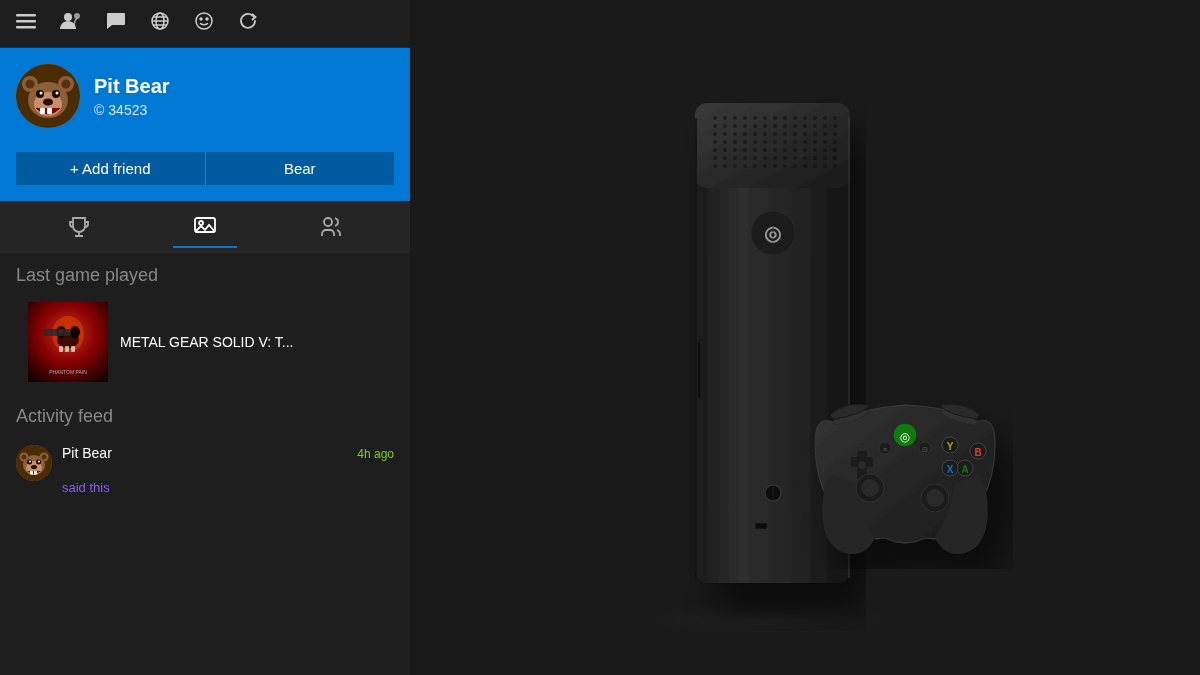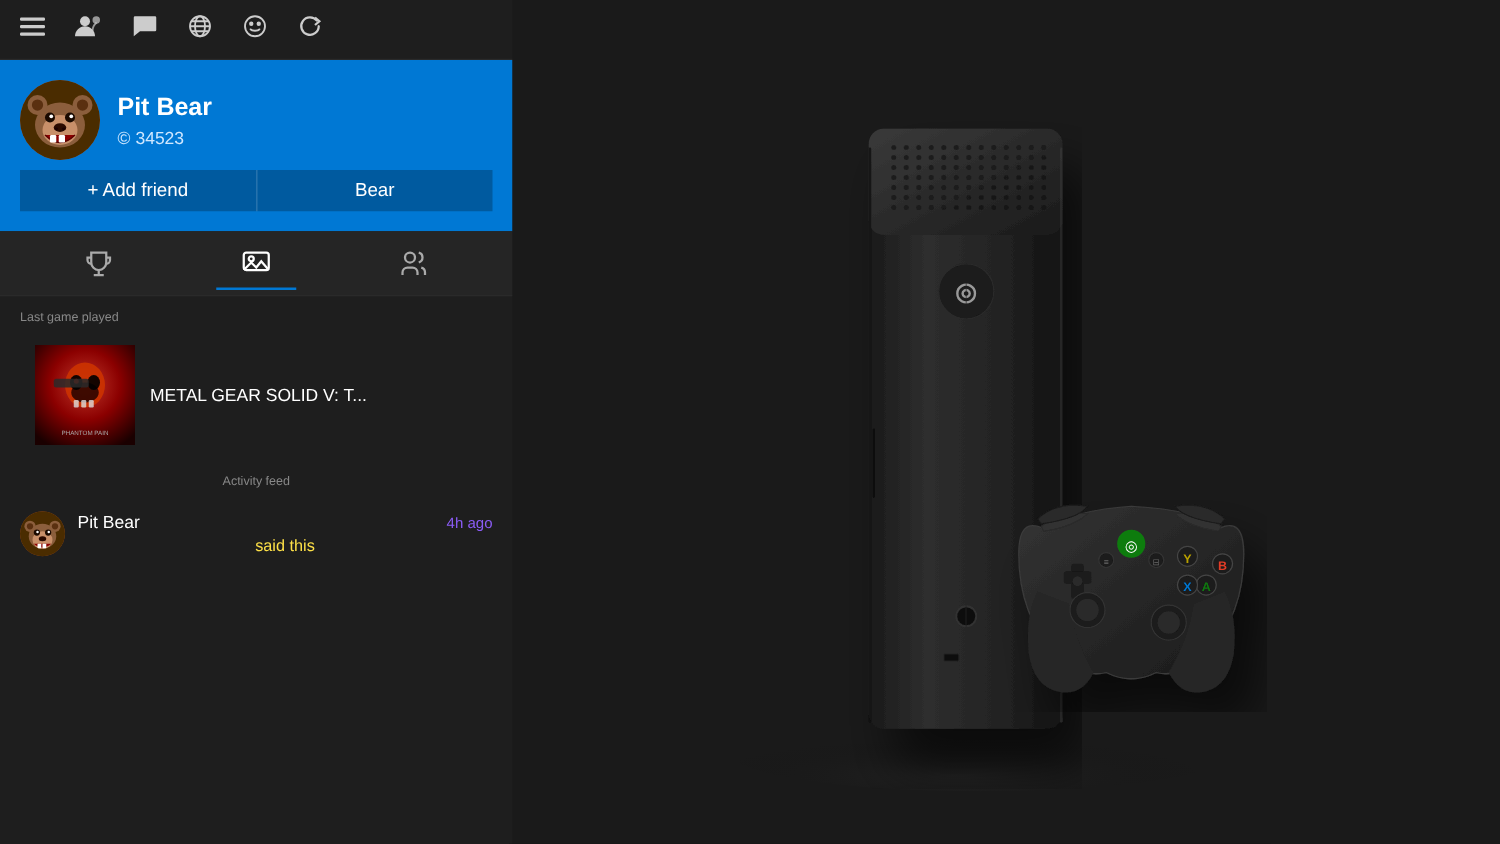--- a/index.html
+++ b/index.html
@@ -76,21 +76,21 @@
     .profile-gamertag {
       color: #d0e8ff;
       font-size: 14px;
       display: flex;
       align-items: center;
       gap: 4px;
     }
     .profile-actions {
       display: flex;
       gap: 0;
-      margin-top: 0;
+      margin-top: 16px;
     }
     .action-btn {
       background: rgba(0,0,0,0.25);
       color: #fff;
       border: none;
       padding: 8px 20px;
       font-size: 15px;
       cursor: pointer;
       display: flex;
       align-items: center;
@@ -124,41 +124,40 @@
     .tab-item.active { color: #fff; border-bottom: 2px solid #0078d4; }
 
     
     .content-area {
       flex: 1;
       overflow-y: auto;
       padding: 0;
     }
     .section-label {
       color: #888;
-      font-size: 10px;
+      font-size: 18px;
       padding: 12px 16px 8px 16px;
       text-transform: none;
     }
     .game-item {
       display: flex;
       align-items: center;
       gap: 12px;
       padding: 8px 28px;
       cursor: pointer;
     }
     .game-title {
       color: #fff;
       font-size: 14px;
       font-weight: 500;
     }
 
     
     .activity-section {
       margin-top: 4px;
-      text-align: center;
     }
     .activity-item {
       display: flex;
       align-items: flex-start;
       gap: 10px;
       padding: 10px 16px;
       cursor: pointer;
     }
     .activity-avatar {
       width: 36px;
@@ -179,27 +178,27 @@
       display: flex;
       justify-content: space-between;
       align-items: baseline;
     }
     .activity-name {
       color: #fff;
       font-size: 14px;
       font-weight: 500;
     }
     .activity-time {
+      color: #84cc16;
+      font-size: 12px;
+    }
+    .activity-text {
       color: #8b5cf6;
-      font-size: 12px;
-    }
-    .activity-text {
-      color: #fde047;
       font-size: 13px;
-      margin-top: 4px;
+      margin-top: 19px;
     }
 
     
     .right-panel {
       flex: 1;
       background: #1a1a1a;
       display: flex;
       align-items: center;
       justify-content: center;
       position: relative;

